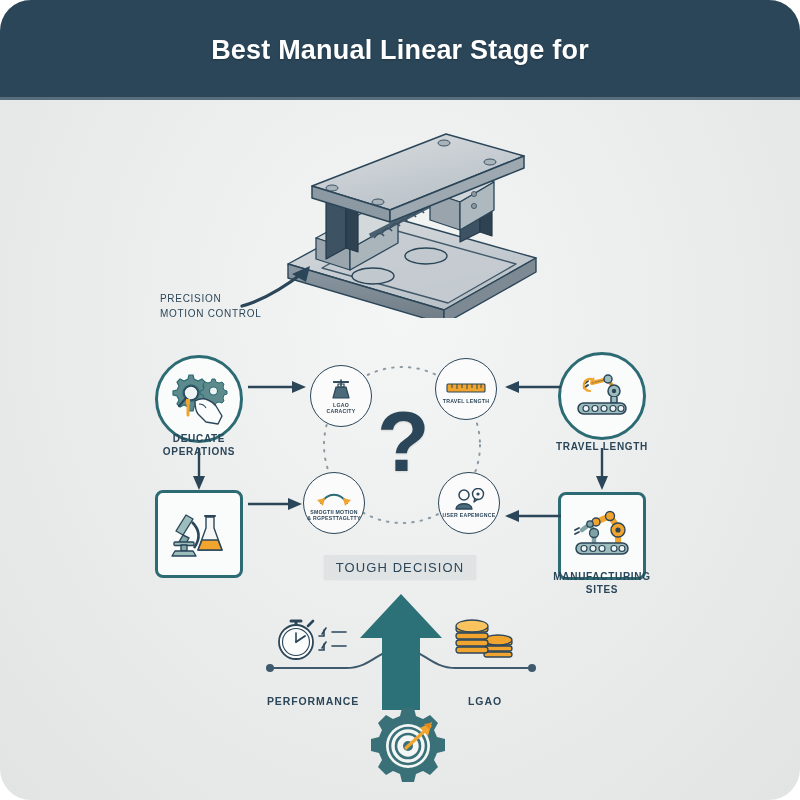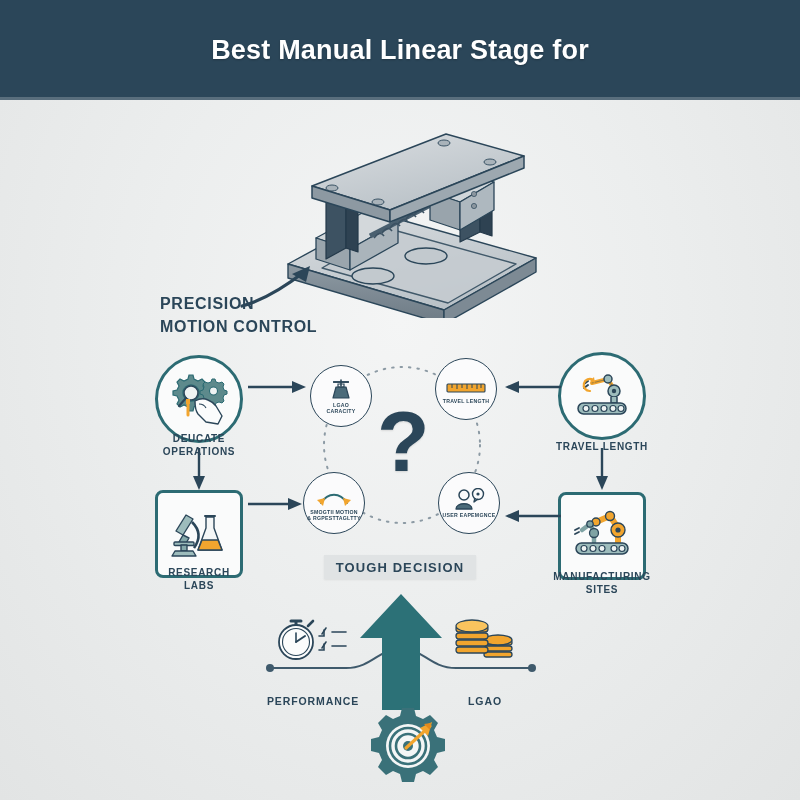--- a/index.html
+++ b/index.html
@@ -9,20 +9,21 @@
   }
   body {
     font-family: "Liberation Sans", sans-serif;
   }
   #canvas {
     position: relative;
     width: 800px;
     height: 800px;
     overflow: hidden;
     background: radial-gradient(ellipse at 50% 40%, #f4f5f5 0%, #eceeee 45%, #e2e4e4 100%);
+    border-radius: 31px;
   }
 
   
   .header {
     position: absolute;
     left: 0; top: 0;
     width: 800px;
     height: 100px;
     background: #2b4659;
     box-sizing: border-box;
@@ -114,21 +115,21 @@
     line-height: 1;
     text-shadow: 0 1px 2px rgba(0,0,0,0.12);
   }
 
   
   .banner {
     position: absolute;
     background: #e0e3e4;
     color: #2b4659;
     font-size: 13px;
-    font-weight: bold;
+    font-weight: normal;
     letter-spacing: 1.1px;
     display: flex;
     align-items: center;
     justify-content: center;
     box-shadow: 0 1px 2px rgba(0,0,0,0.07);
   }
 
   
   .bot-label {
     position: absolute;
@@ -144,22 +145,22 @@
     color: #2b4659;
     font-size: 11px;
     font-weight: bold;
     letter-spacing: 0.5px;
     line-height: 1.45;
     white-space: pre-line;
   }
   .device-note {
     position: absolute;
     color: #2b4659;
-    font-size: 16px;
-    font-weight: bold;
+    font-size: 10px;
+    font-weight: normal;
     letter-spacing: 0.7px;
     line-height: 1.45;
     white-space: pre-line;
   }
   svg { display: block; }
 </style>
 </head>
 <body>
 
 <div id="canvas">
@@ -344,22 +345,20 @@
         </g>
 
         <g stroke="#2b4659" stroke-width="1.4" stroke-linejoin="round">
           <path d="M38,8 l8,0 0,11 8,22 -24,0 8,-22 Z" fill="#f5f7f7"></path>
           <path d="M34,31 l16,0 4,10 -24,0 Z" fill="#f2a52e"></path>
           <path d="M37,7 l10,0" stroke-width="2" stroke-linecap="round"></path>
         </g>
       </svg>
     </span>
   </div>
-  <div class="outer-label" style="left:124px; top:566px;">RESEARCH
-LABS</div>
 
   <div class="outer-node" style="left:558px; top:352px;">
     <span>
       <svg width="64" height="54" viewBox="0 0 64 54">
 
         <g stroke="#2b4659" stroke-width="1.5" stroke-linejoin="round">
           <path d="M22,14 L38,10 L44,20" fill="none" stroke="#f2a52e" stroke-width="4" stroke-linecap="round"></path>
           <path d="M22,14 L38,10 L44,20" fill="none" stroke="#2b4659" stroke-width="1.2" stroke-linecap="round" opacity="0.45"></path>
           <circle cx="38" cy="10" r="4" fill="#9dbcbc"></circle>
           <circle cx="44" cy="22" r="6" fill="#9dbcbc"></circle>

